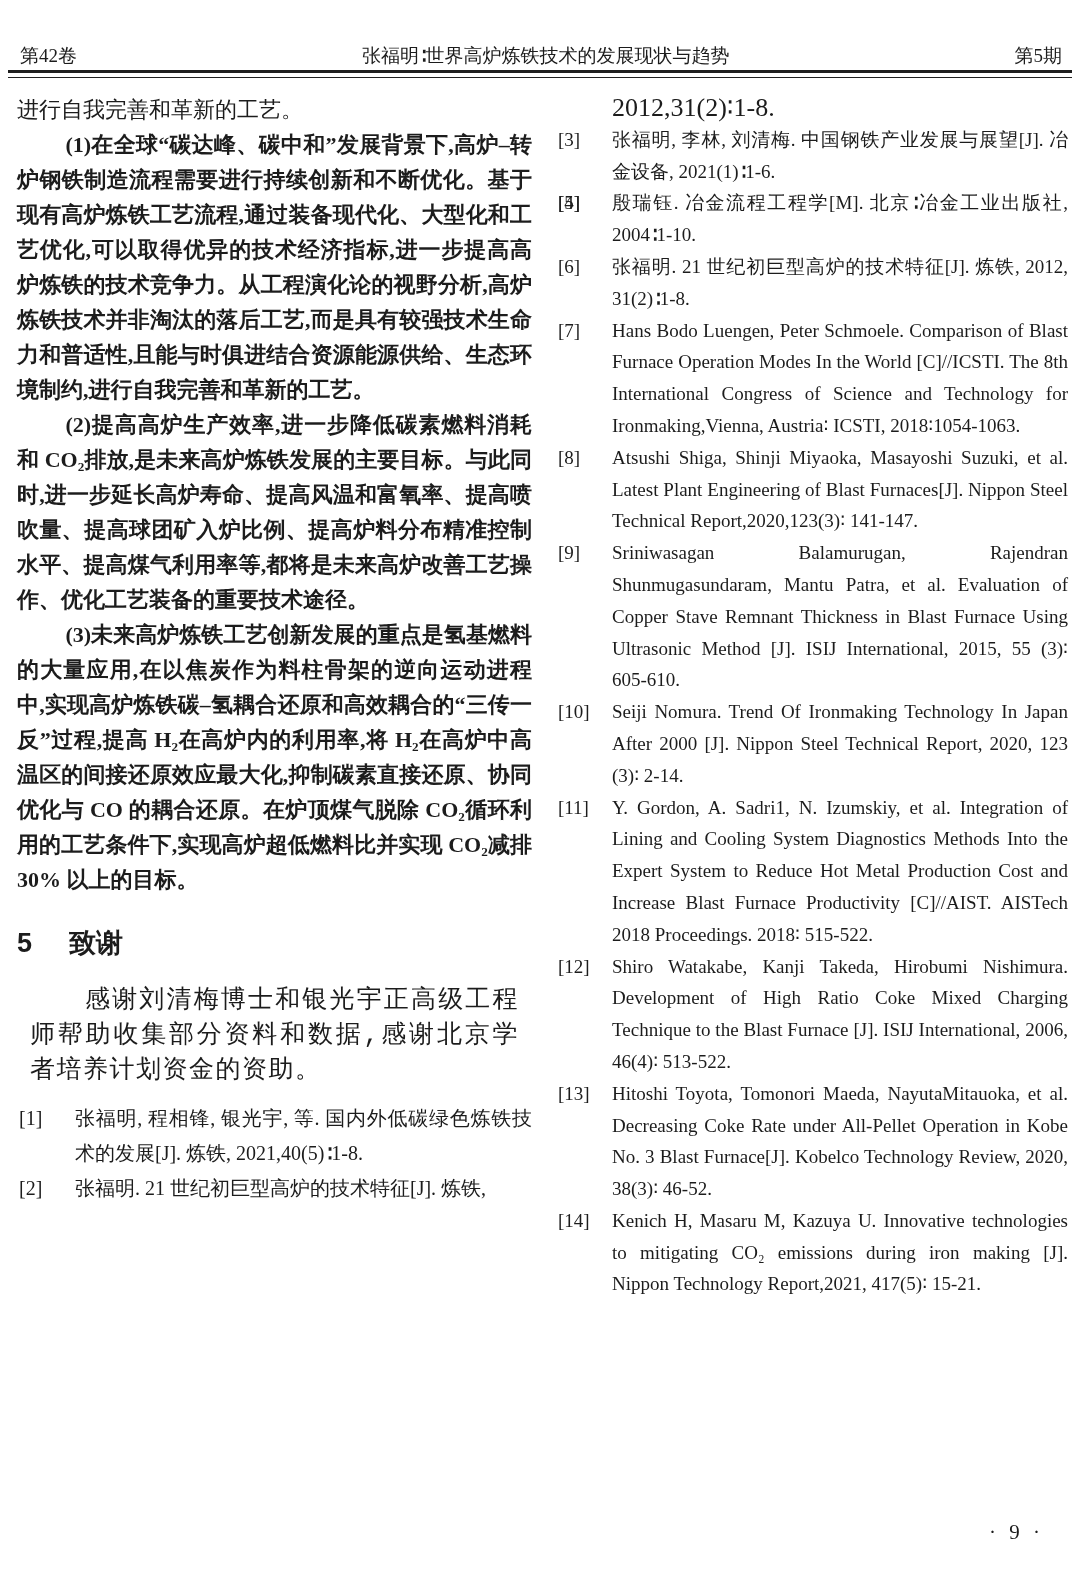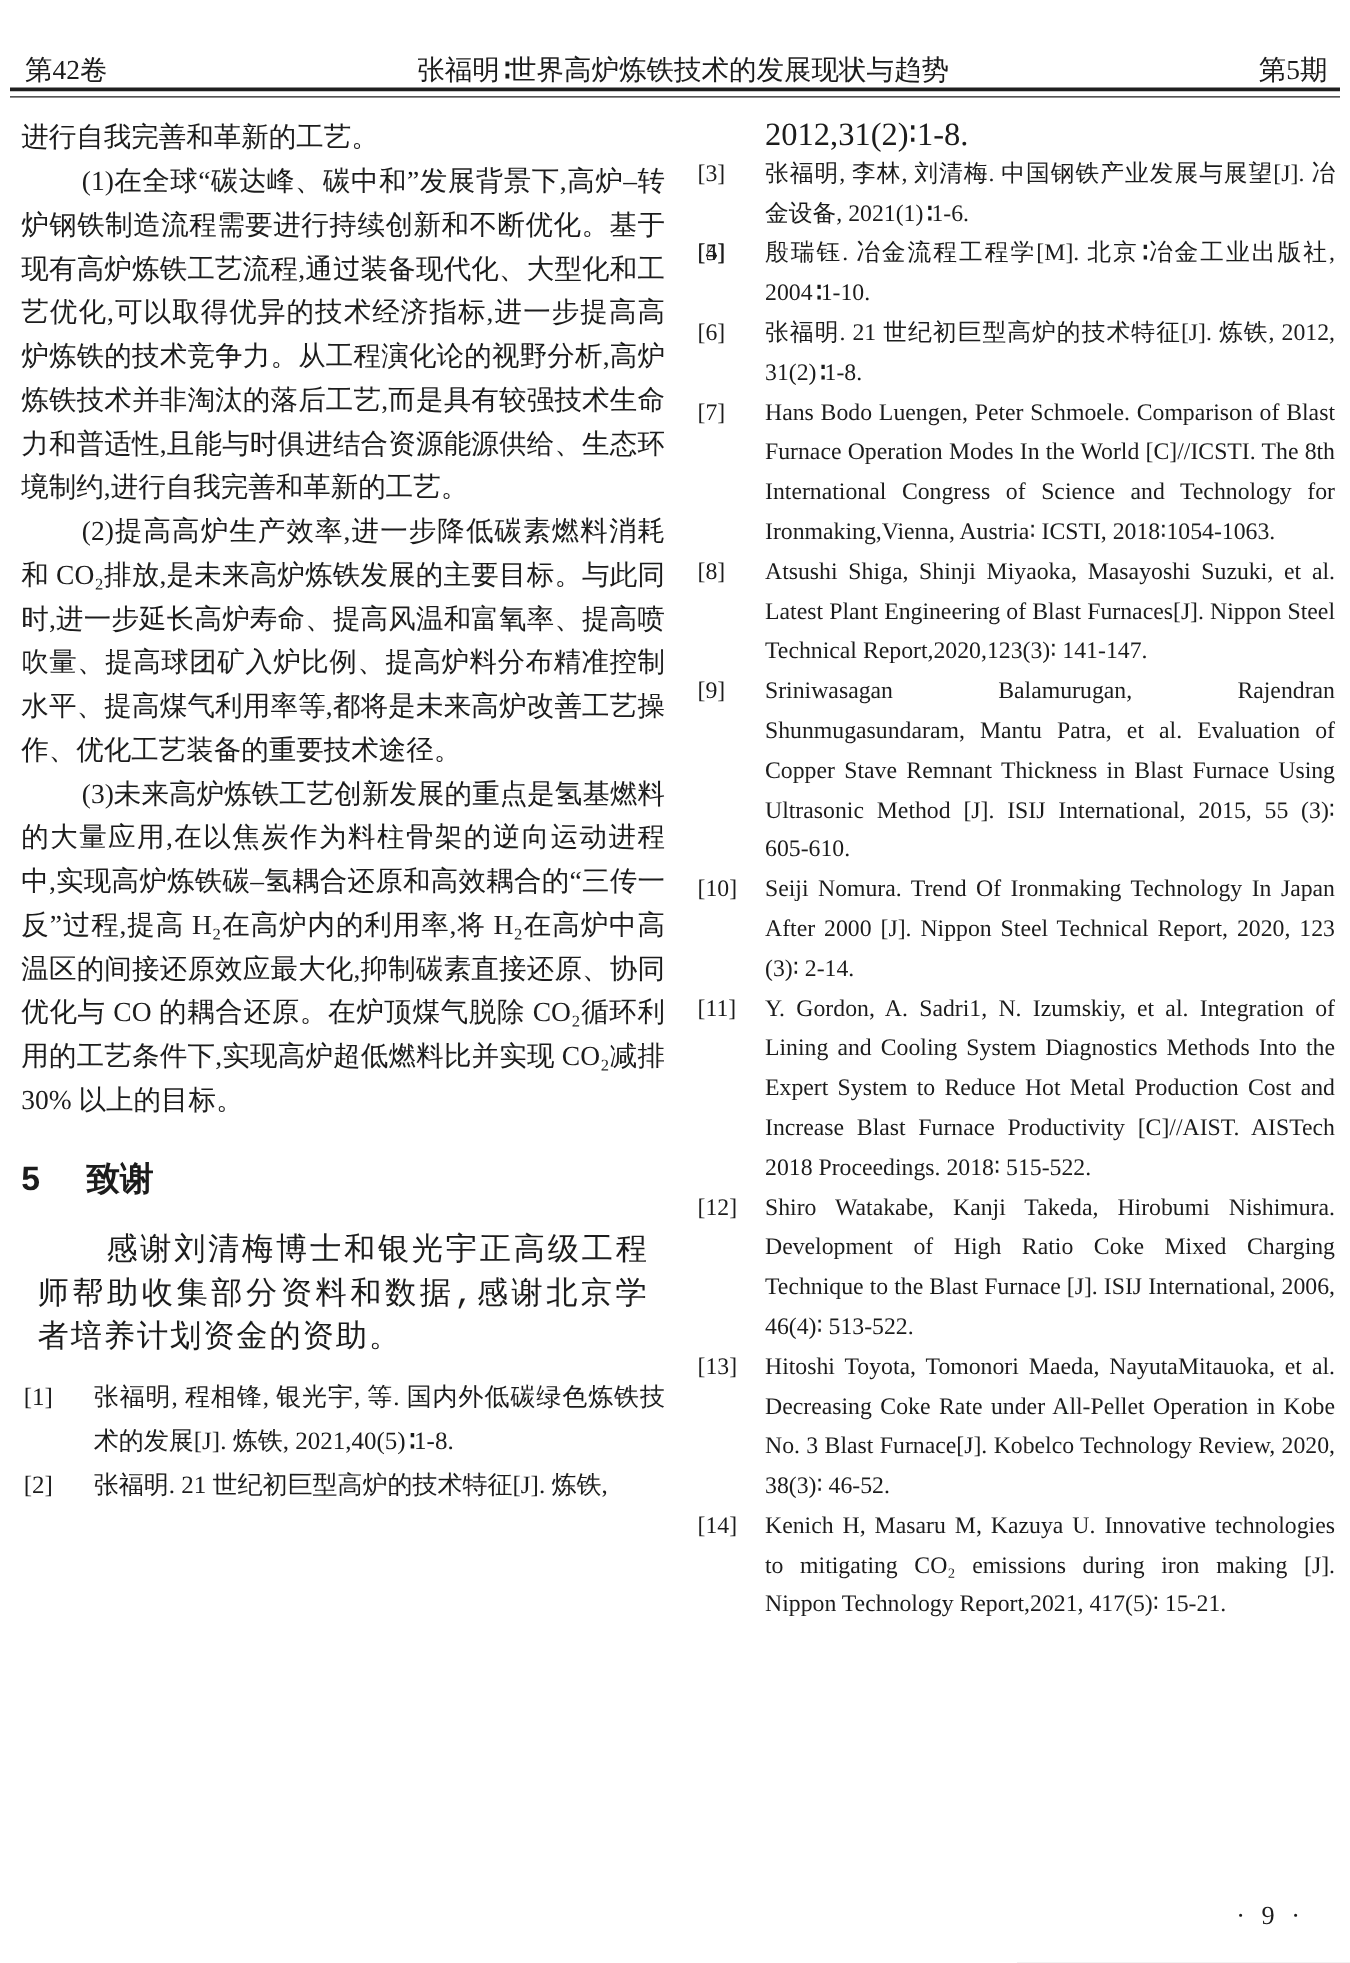--- a/index.html
+++ b/index.html
@@ -9,21 +9,21 @@
     margin:0 auto;
     background:#ffffff;
     color:#1c1c1c;
     font-family:"Liberation Serif","DejaVu Serif",serif;
     overflow:hidden;
   }
   
   .running-head {
     position:absolute; top:44px; left:20px; right:18px;
     display:flex; justify-content:space-between; align-items:baseline;
-    font-size:22px; line-height:24px;
+    font-size:19px; line-height:24px;
   }
   .running-head .center { flex:1; text-align:center; }
   .head-rule {
     position:absolute; top:70px; left:8px; right:8px;
     height:4px;
     border-top:3px solid #1f1f1f;
     border-bottom:1px solid #1f1f1f;
   }
   
   .col {
@@ -31,21 +31,21 @@
     text-align:justify;
   }
   .col-left  { left:17px;  width:515px; }
   .col-right { left:556px; width:512px; }
 
   .body-par {
     margin:0;
     font-size:22px; line-height:35px;
     text-justify:inter-ideograph;
   }
-  .body-par.indent { text-indent:2.2em; }
+  .body-par.indent { text-indent:2.2em;font-weight:bold; }
 
   h2.sec-head {
     margin:30px 0 24px 0;
     font-family:"Liberation Sans","DejaVu Sans",sans-serif;
     font-weight:700;
     font-size:27px; line-height:32px;
     text-align:left;
   }
   h2.sec-head .h-num { display:inline-block; min-width:52px; }
 

